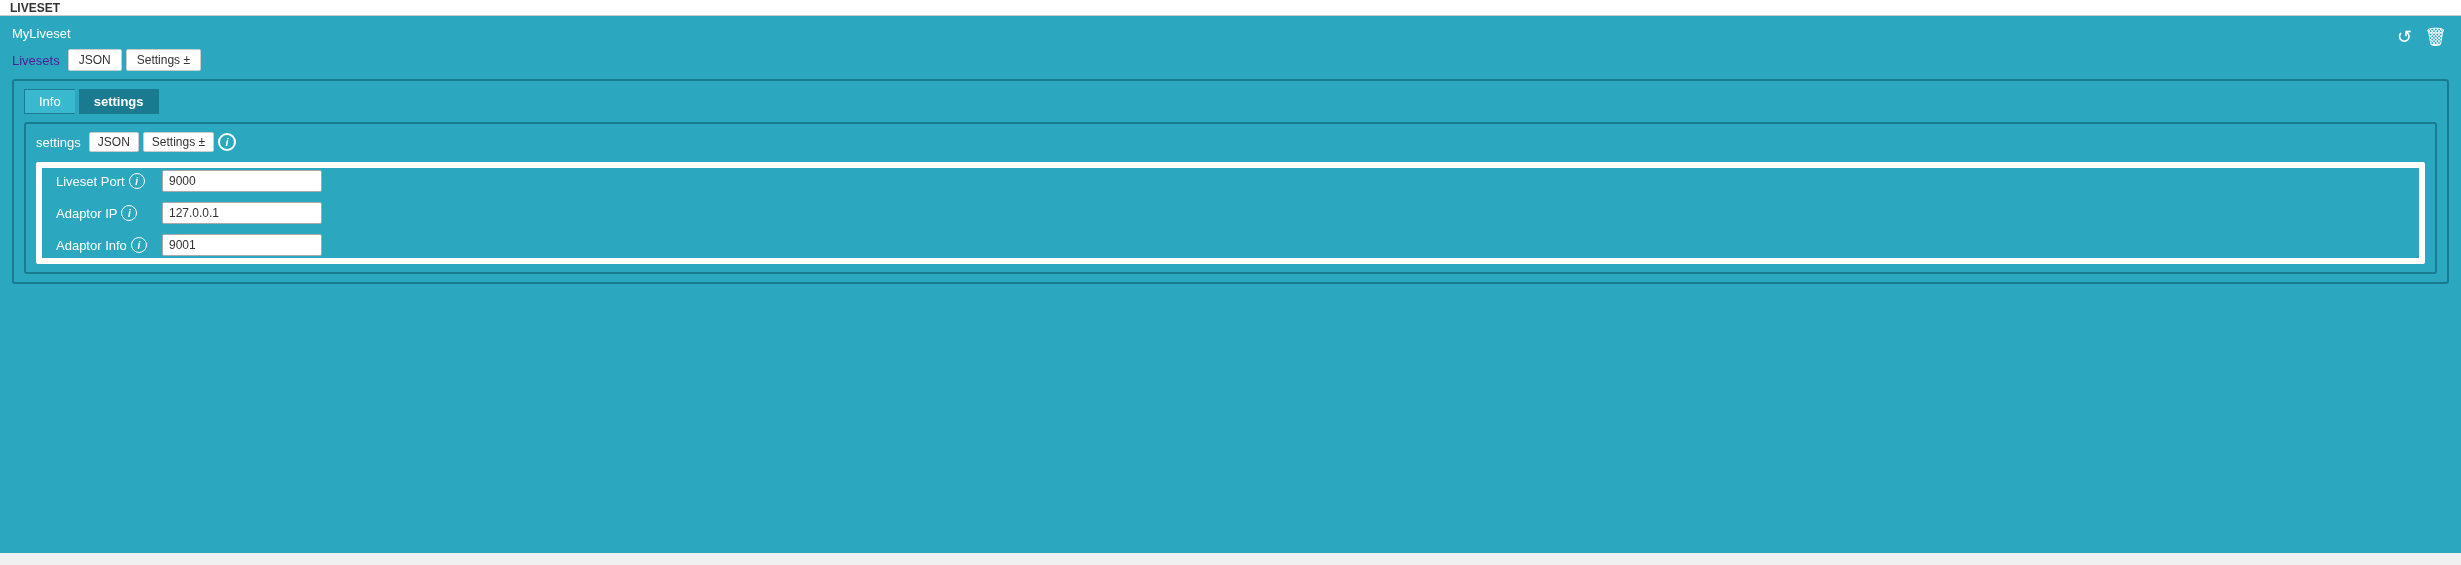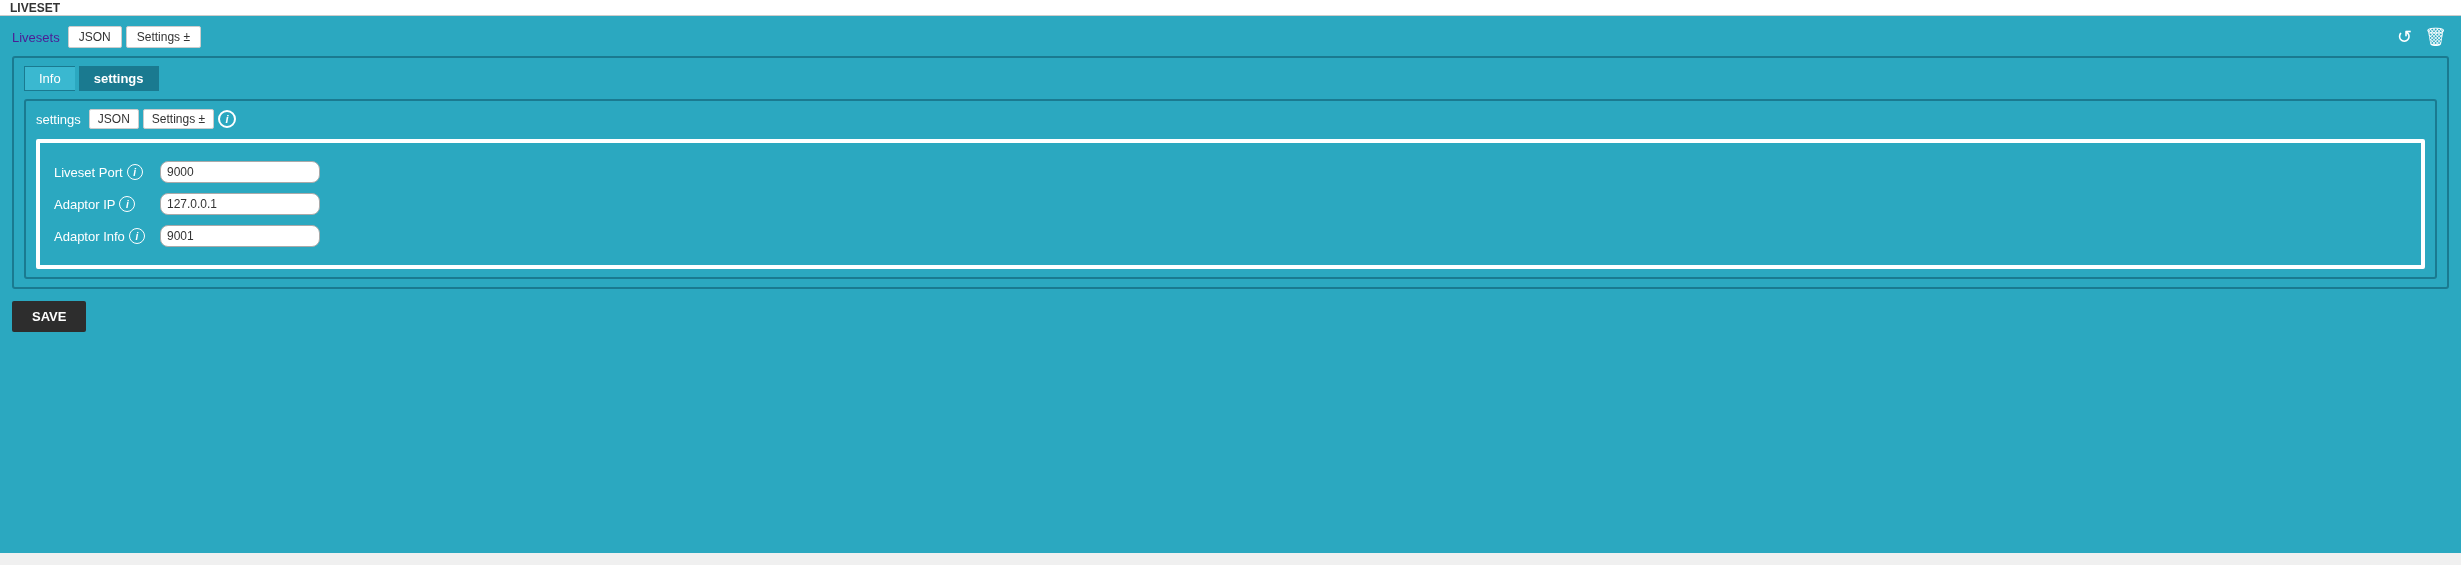--- a/index.html
+++ b/index.html
@@ -151,23 +151,23 @@
       border: 2px solid #ffffff;
       color: #ffffff;
       font-size: 11px;
       font-weight: bold;
       cursor: pointer;
       font-style: italic;
     }
 
     .fields-container {
       background: #2ba8c0;
-      border: 4px solid #ffffff;
-      border-radius: 2px;
-      padding: 18px 14px;
+      border: 6px solid #ffffff;
+      border-radius: 2px;
+      padding: 2px 14px;
     }
 
     .field-row {
       display: flex;
       align-items: center;
       margin-bottom: 10px;
       gap: 6px;
     }
 
     .field-row:last-child {
@@ -198,21 +198,21 @@
       cursor: pointer;
     }
 
     .field-input {
       background: #ffffff;
       border: 1px solid #aaa;
       padding: 3px 6px;
       font-size: 12px;
       color: #333;
       width: 160px;
-      border-radius: 8px;
+      border-radius: 2px;
     }
 
     .save-bar {
       margin-top: 12px;
     }
 
     .save-btn {
       background: #2d2d2d;
       color: #ffffff;
       border: none;
@@ -225,20 +225,21 @@
   </style>
 </head>
 <body>
 
 <div class="top-bar">
   <span>LIVESET</span>
 </div>
 
 <div class="main-container">
 
+  <div class="main-title">MyLiveset</div>
 
   <div class="top-right-icons">
     <button class="icon-btn" title="Refresh">
       <span>↺</span>
     </button>
     <button class="icon-btn" title="Delete">
       <span>🗑</span>
     </button>
   </div>
 
@@ -289,17 +290,14 @@
           </span>
           <input class="field-input" type="text" value="9001" style="">
         </div>
 
       </div>
 
     </div>
 
   </div>
 
-  <div class="save-bar">
-    <button class="save-btn">SAVE</button>
-  </div>
 
 </div>
 
 </body></html>

